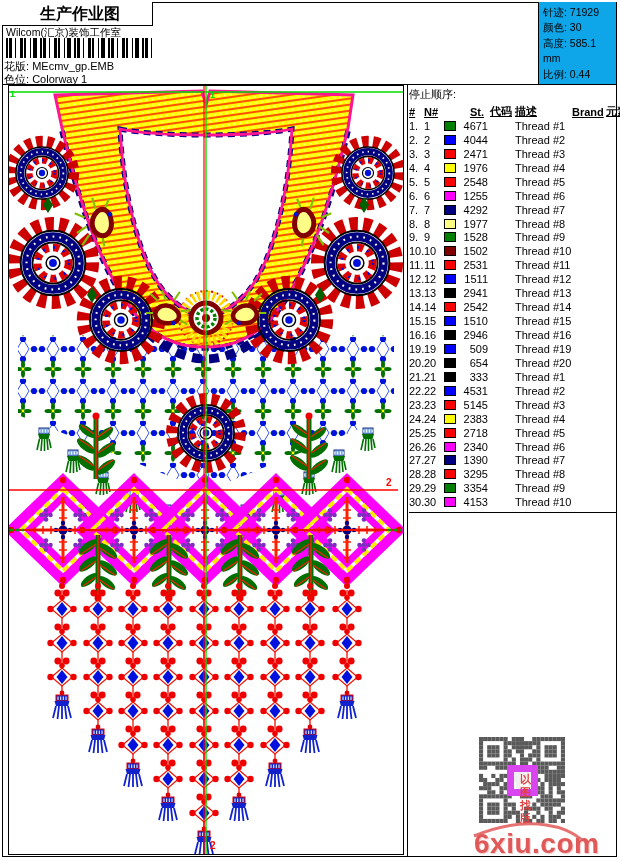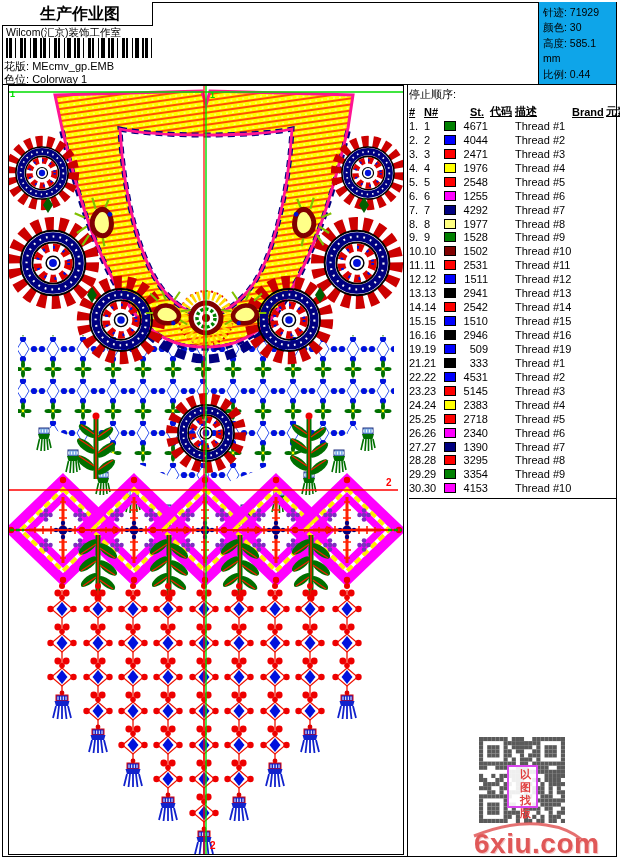--- a/index.html
+++ b/index.html
@@ -23,21 +23,21 @@
   .thead, .trow { display:grid; align-items:center; }
   .thead { grid-template-columns:15px 20px 46px 25px 57px 34px 10px; font-weight:bold; height:15px; }
   .thead span { text-decoration:underline; white-space:nowrap; }
   .th-st { text-align:right; padding-right:6px; }
   .trow { grid-template-columns:15px 20px 13px 33px 25px 57px 34px 10px; height:13.95px; }
   .trow .sw { width:12px; height:10px; border:1px solid #000; }
   .trow .st { text-align:right; padding-right:2px; }
   .rows-wrap { border-bottom:1px solid #000; padding-bottom:3px; }
   
   .qr { position:absolute; left:479px; top:737px; width:86px; height:86px; }
-  .stamp { position:absolute; left:507px; top:765px; width:31px; height:43px; background:rgba(255,255,255,.9); border:2px solid #d946ef; color:#E04040; font-size:11px; line-height:13px; text-align:center; font-weight:bold; padding-top:1px;padding-left:6px; }
+  .stamp { position:absolute; left:507px; top:765px; width:31px; height:31px; background:rgba(255,255,255,.9); border:7px solid #d946ef; color:#E04040; font-size:11px; line-height:13px; text-align:center; font-weight:bold; padding-top:1px;padding-left:6px; }
   .wm { position:absolute; left:468px; top:820px; width:118px; height:38px; }
   .wm .txt { position:absolute; left:6px; top:8px; font-size:28px; font-weight:bold; color:var(--wm,#E05858); letter-spacing:0.5px; text-shadow:1px 1px 0 #f3c9c9; }
   .wm svg { position:absolute; left:0; top:0; }
 </style>
 </head>
 <body>
 
 <div id="page">
   <div class="page-border"></div>
 
@@ -508,20 +508,30 @@
           <span></span>
           <span></span>
         </div>
         <div class="trow">
           <span>19.</span>
           <span>19</span>
           <span class="sw" style="background:#0000FF"></span>
           <span class="st">509</span>
           <span></span>
           <span>Thread #19</span>
+          <span></span>
+          <span></span>
+        </div>
+        <div class="trow">
+          <span>20.</span>
+          <span>20</span>
+          <span class="sw" style="background:#000000"></span>
+          <span class="st">654</span>
+          <span></span>
+          <span>Thread #20</span>
           <span></span>
           <span></span>
         </div>
         <div class="trow">
           <span>21.</span>
           <span>21</span>
           <span class="sw" style="background:#000000"></span>
           <span class="st">333</span>
           <span></span>
           <span>Thread #1</span>

